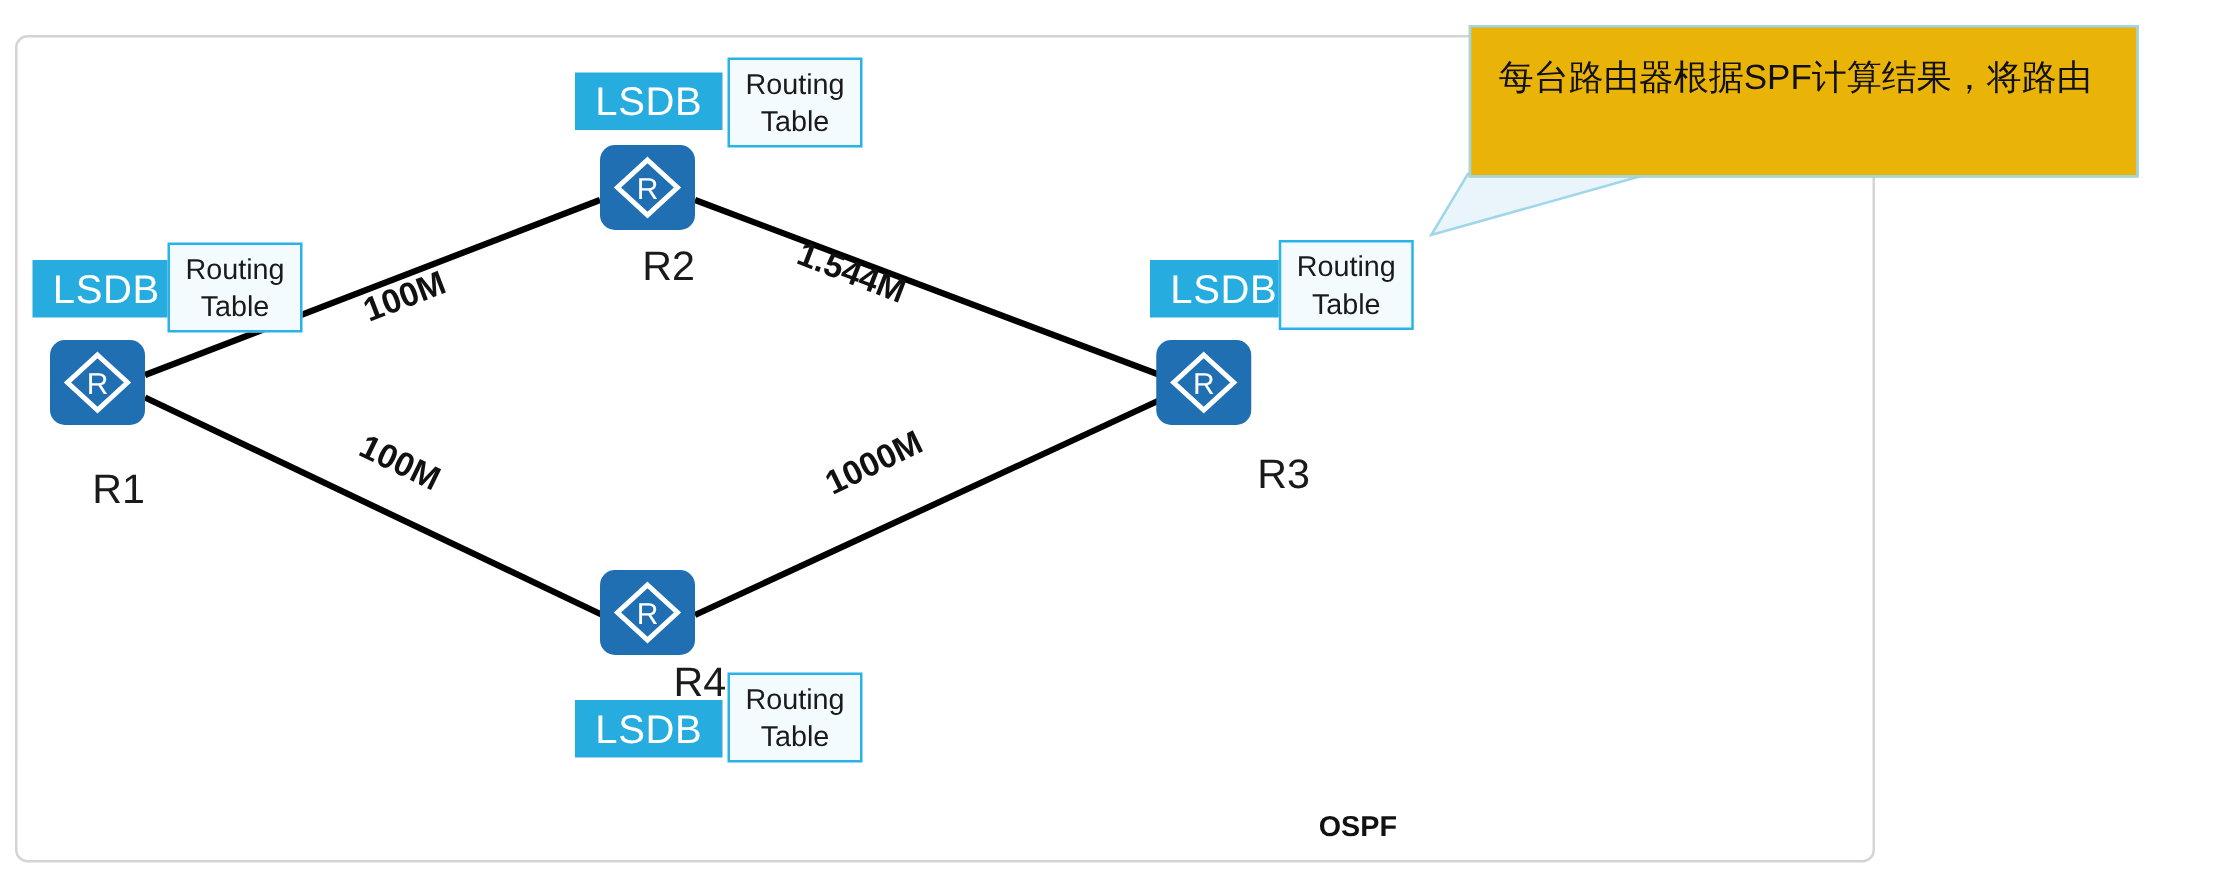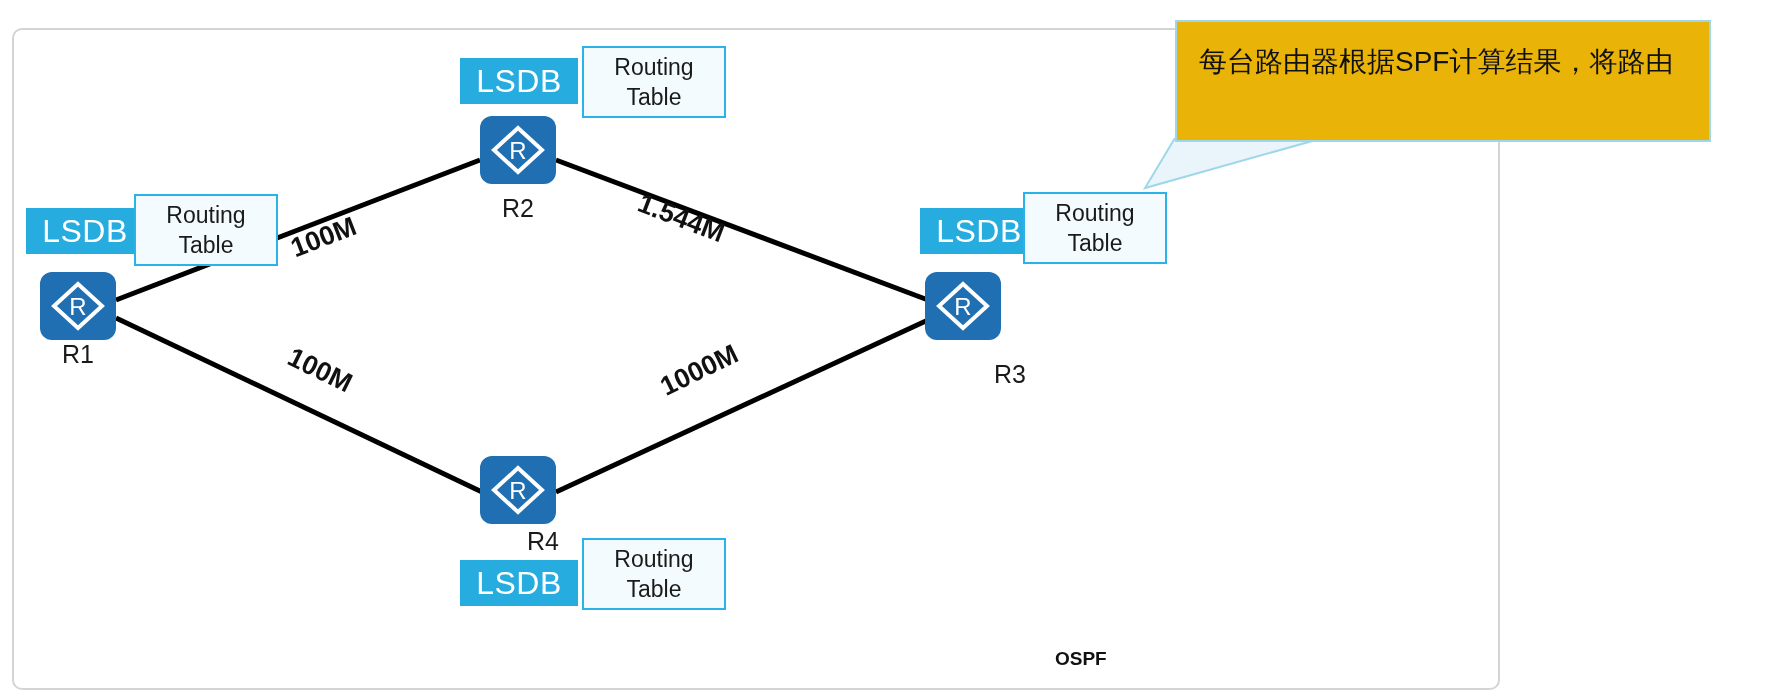--- a/index.html
+++ b/index.html
@@ -49,44 +49,44 @@
     border-radius: 12px;
     background: #1F6FB2;
     display: flex;
     align-items: center;
     justify-content: center;
   }
   .router svg { display: block; }
 
   .router-label {
     position: absolute;
-    font-size: 25px;
+    font-size: 33px;
     color: #1a1a1a;
     white-space: nowrap;
-    text-align: center;
+    text-align: right;
   }
 
   
   .lsdb {
     position: absolute;
     width: 118px;
     height: 46px;
     background: #27ACE0;
     color: #ffffff;
     font-size: 32px;
     display: flex;
     align-items: center;
     justify-content: center;
     letter-spacing: 0.5px;
   }
 
   
   .rtable {
     position: absolute;
-    width: 144px;
+    width: 108px;
     height: 72px;
     background: #f4fbfe;
     border: 2px solid #2BB3E8;
     box-sizing: border-box;
     color: #1a1a1a;
     font-size: 23px;
     line-height: 30px;
     display: flex;
     align-items: center;
     justify-content: center;
@@ -125,21 +125,21 @@
     width: 240px;
     height: 52px;
     pointer-events: none;
   }
 
   
   .ospf-caption {
     position: absolute;
     left: 1055px;
     top: 648px;
-    font-size: 19px;
+    font-size: 23px;
     font-weight: bold;
     color: #111111;
   }
 </style>
 </head>
 <body>
 
 <div id="stage">
 
   <div class="domain-frame"></div>
@@ -160,21 +160,21 @@
   </div>
   <div class="rtable" style="left:134px; top:194px;">
     <span>Routing<br>Table</span>
   </div>
   <div class="router" style="left:40px; top:272px;">
     <svg width="56" height="52" viewBox="0 0 56 52">
       <polygon points="28,4 52,26 28,48 4,26" fill="none" stroke="#ffffff" stroke-width="4"></polygon>
       <text x="28" y="35" text-anchor="middle" font-family="Liberation Sans, sans-serif" font-size="24" fill="#ffffff">R</text>
     </svg>
   </div>
-  <div class="router-label" style="left:40px; top:340px; width:76px;">R1</div>
+  <div class="router-label" style="left:40px; top:372px; width:76px;">R1</div>
 
   <div class="lsdb" style="left:460px; top:58px;">
     <span>LSDB</span>
   </div>
   <div class="rtable" style="left:582px; top:46px;">
     <span>Routing<br>Table</span>
   </div>
   <div class="router" style="left:480px; top:116px;">
     <svg width="56" height="52" viewBox="0 0 56 52">
       <polygon points="28,4 52,26 28,48 4,26" fill="none" stroke="#ffffff" stroke-width="4"></polygon>

